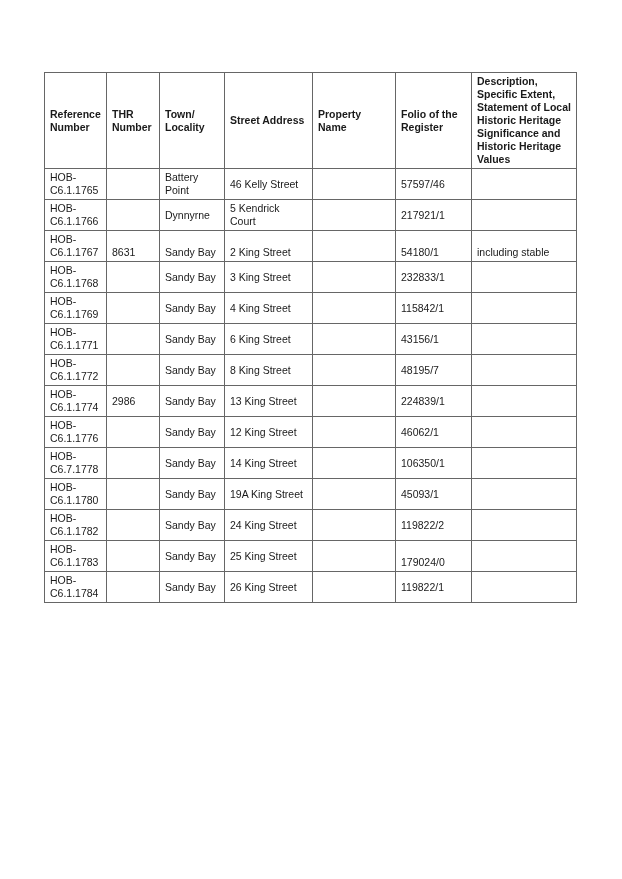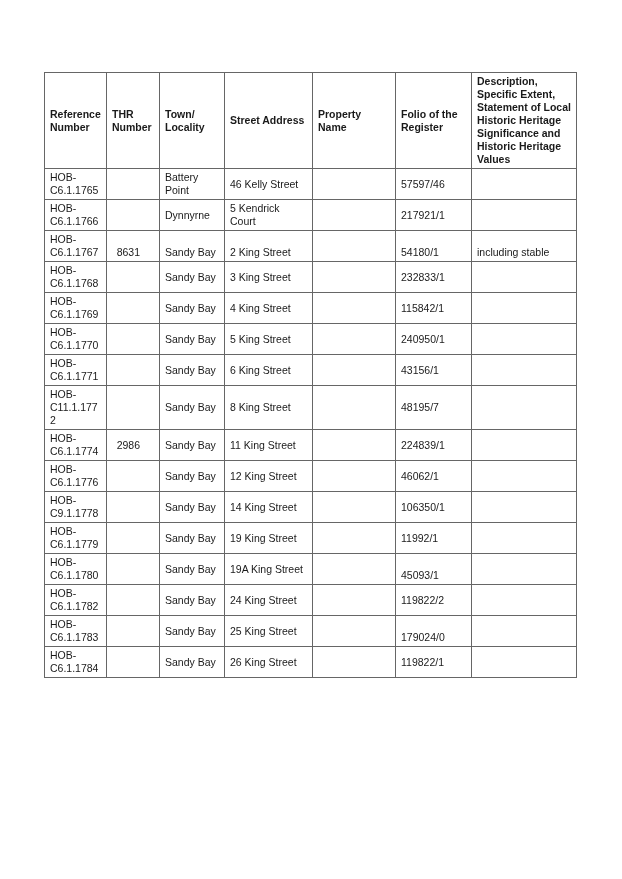--- a/index.html
+++ b/index.html
@@ -38,21 +38,21 @@
     height: 76px;
     background: #ffffff;
   }
   .register td {
     font-weight: normal;
     vertical-align: middle;
     height: 30px;
     background: #ffffff;
   }
   
-  .register td:nth-child(2) { text-align: right; padding-right: 19px; }
+  .register td:nth-child(2) { text-align: left; padding-right: 19px; }
   
   .register tbody tr:nth-child(3) td:nth-child(n+2) { vertical-align: bottom; }
   
   .register tbody tr:nth-child(13) td:nth-child(6),
   .register tbody tr:nth-child(15) td:nth-child(6) { vertical-align: bottom; }
 </style>
 </head>
 <body>
 
 <div class="page">
@@ -117,80 +117,62 @@
         <tr>
           <td>HOB-C6.1.1769</td>
           <td></td>
           <td>Sandy Bay</td>
           <td>4 King Street</td>
           <td></td>
           <td>115842/1</td>
           <td></td>
         </tr>
         <tr>
-          <td>HOB-C6.1.1770</td>
-          <td></td>
-          <td>Sandy Bay</td>
-          <td>5 King Street</td>
-          <td></td>
-          <td>240950/1</td>
-          <td></td>
-        </tr>
-        <tr>
           <td>HOB-C6.1.1771</td>
           <td></td>
           <td>Sandy Bay</td>
           <td>6 King Street</td>
           <td></td>
           <td>43156/1</td>
           <td></td>
         </tr>
         <tr>
-          <td>HOB-C11.1.1772</td>
+          <td>HOB-C6.1.1772</td>
           <td></td>
           <td>Sandy Bay</td>
           <td>8 King Street</td>
           <td></td>
           <td>48195/7</td>
           <td></td>
         </tr>
         <tr>
           <td>HOB-C6.1.1774</td>
           <td>2986</td>
           <td>Sandy Bay</td>
-          <td>11 King Street</td>
+          <td>13 King Street</td>
           <td></td>
           <td>224839/1</td>
           <td></td>
         </tr>
         <tr>
           <td>HOB-C6.1.1776</td>
           <td></td>
           <td>Sandy Bay</td>
           <td>12 King Street</td>
           <td></td>
           <td>46062/1</td>
           <td></td>
         </tr>
         <tr>
-          <td>HOB-C9.1.1778</td>
+          <td>HOB-C6.7.1778</td>
           <td></td>
           <td>Sandy Bay</td>
           <td>14 King Street</td>
           <td></td>
           <td>106350/1</td>
-          <td></td>
-        </tr>
-        <tr>
-          <td>HOB-C6.1.1779</td>
-          <td></td>
-          <td>Sandy Bay</td>
-          <td>19 King Street</td>
-          <td></td>
-          <td>11992/1</td>
           <td></td>
         </tr>
         <tr>
           <td>HOB-C6.1.1780</td>
           <td></td>
           <td>Sandy Bay</td>
           <td>19A King Street</td>
           <td></td>
           <td>45093/1</td>
           <td></td>

